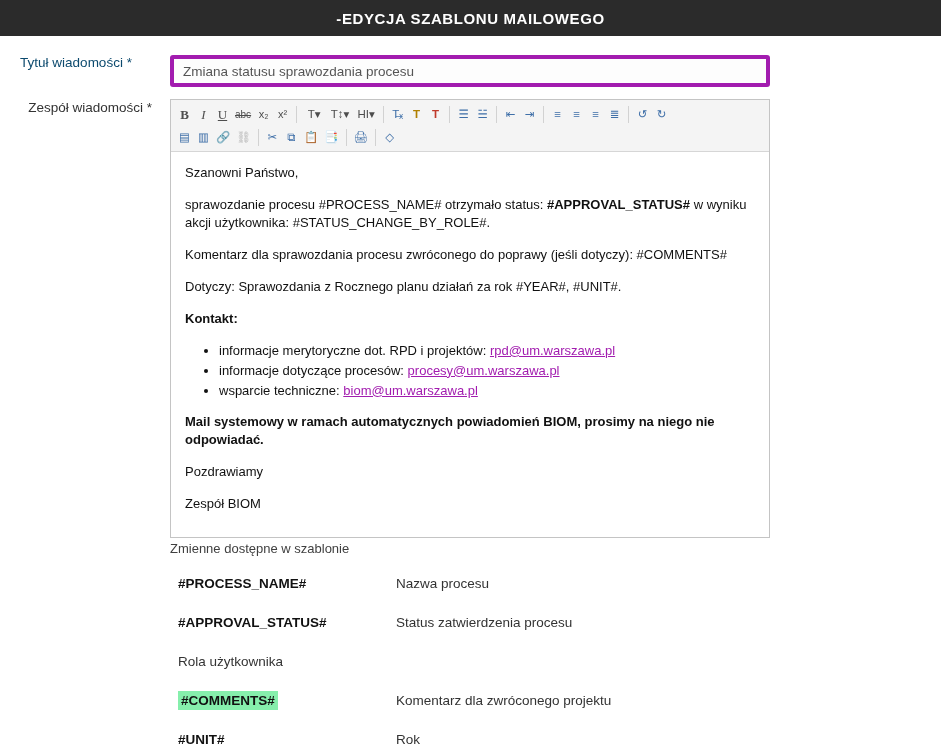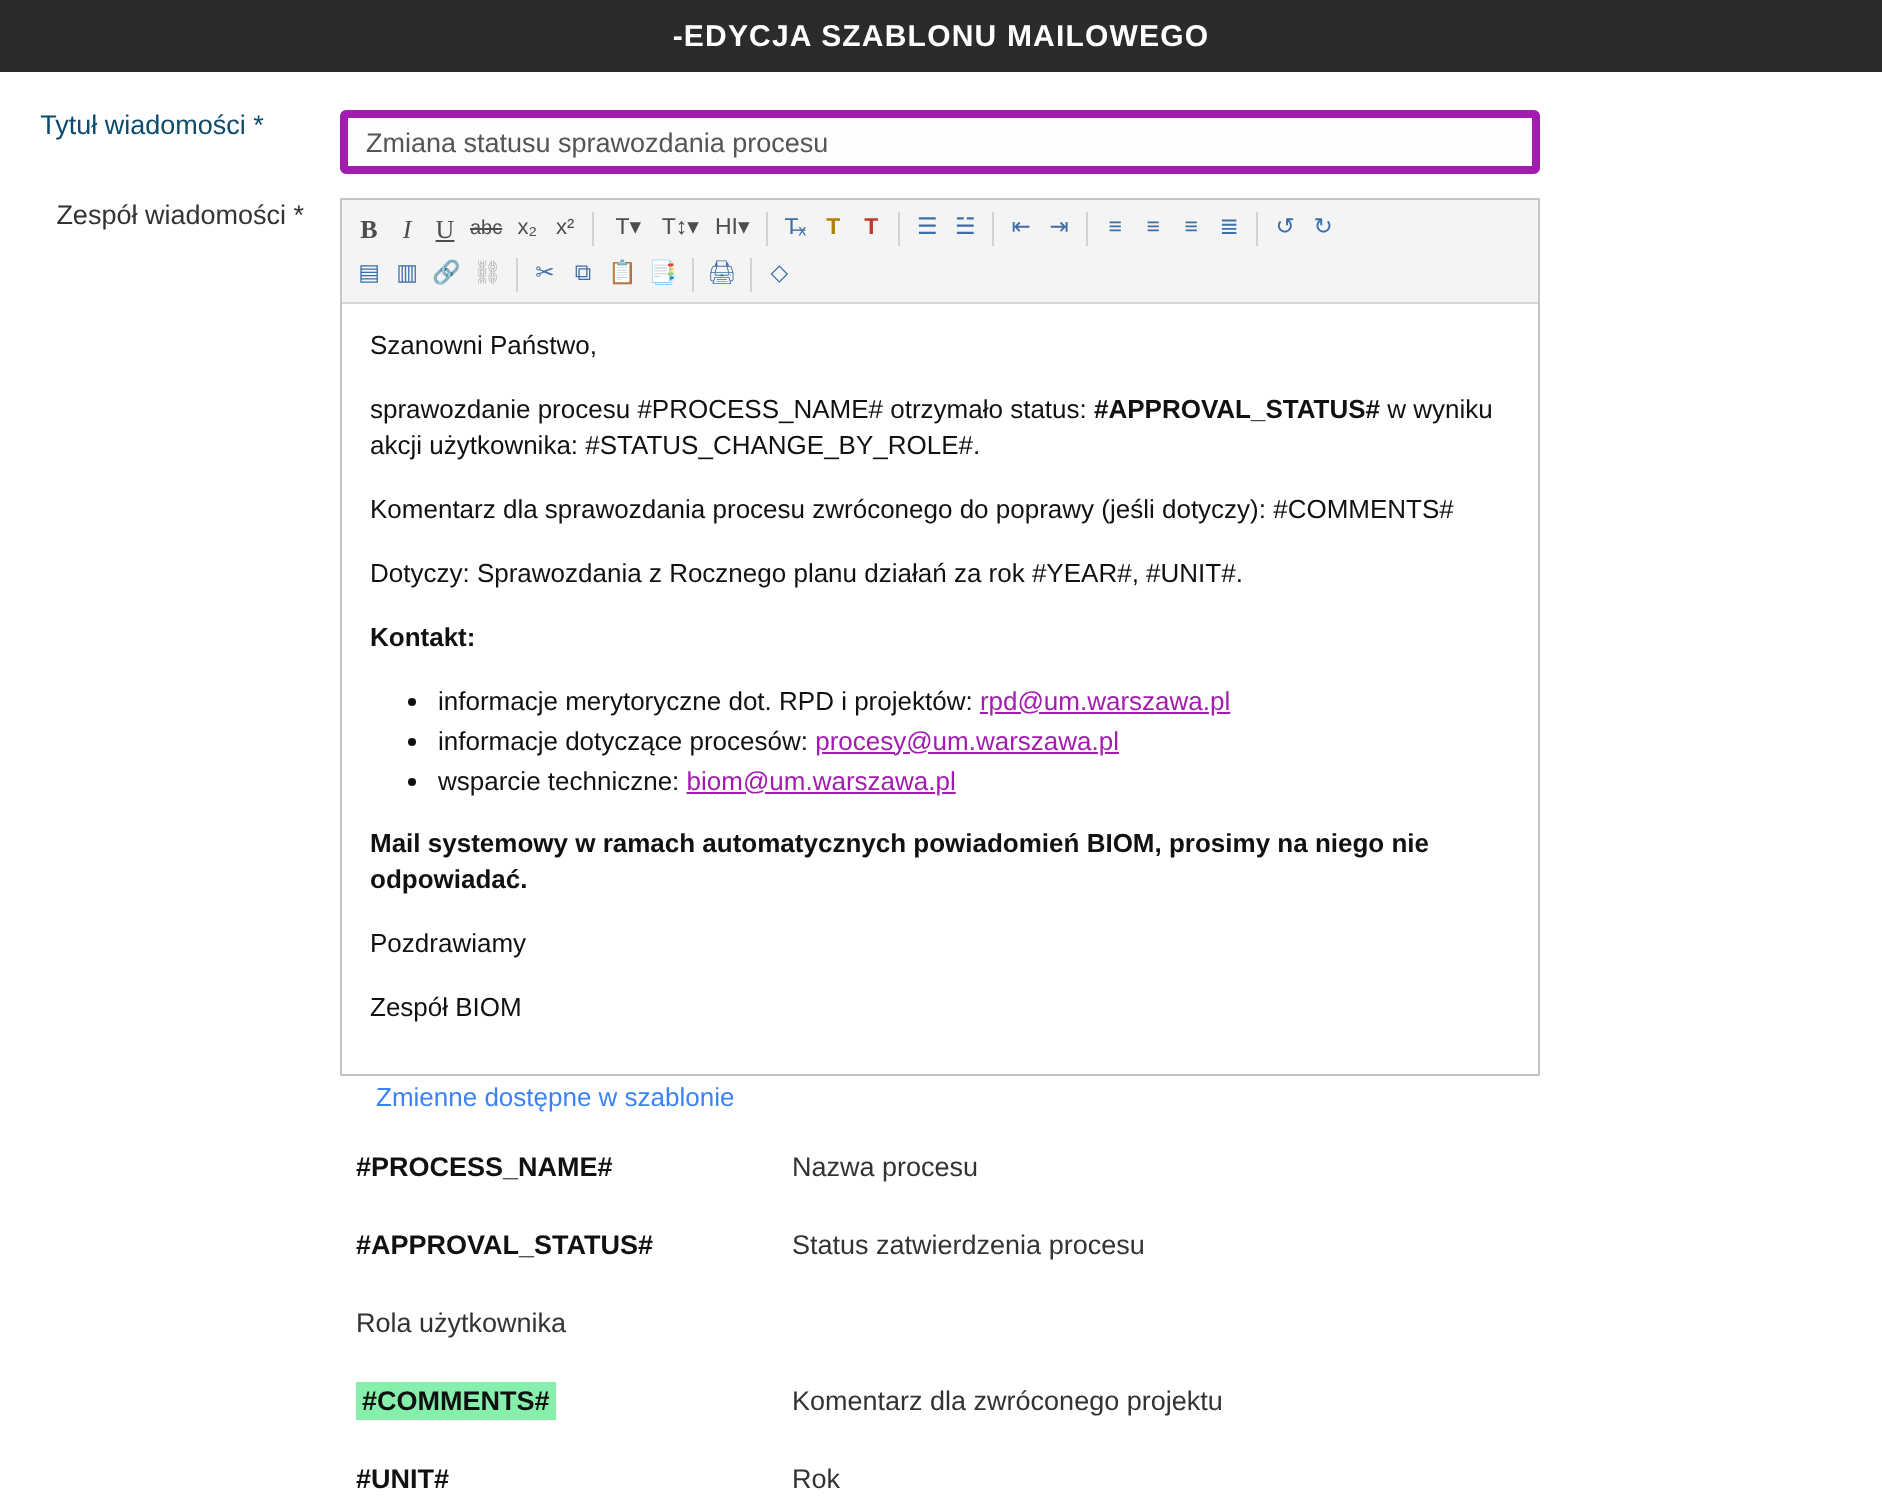--- a/index.html
+++ b/index.html
@@ -137,23 +137,23 @@
   .editor-body p { margin: 0 0 14px 0; }
   .editor-body ul { margin: 2px 0 14px 0; padding-left: 34px; }
   .editor-body li { margin: 0 0 2px 0; }
   .editor-body b { font-weight: bold; }
   .editor-body a { color: #a21caf; text-decoration: underline; }
   .strong-block { font-weight: bold; margin: 0 0 14px 0; }
 
   
   .vars-title {
     position: absolute;
-    left: 188px; top: 505px;
+    left: 170px; top: 505px;
     font-size: 13px;
-    color: #3b82f6;
+    color: #404040;
   }
   .vars-list {
     position: absolute;
     left: 170px; top: 528px;
     width: 700px;
   }
   .var-row {
     display: flex;
     align-items: center;
     height: 39px;

